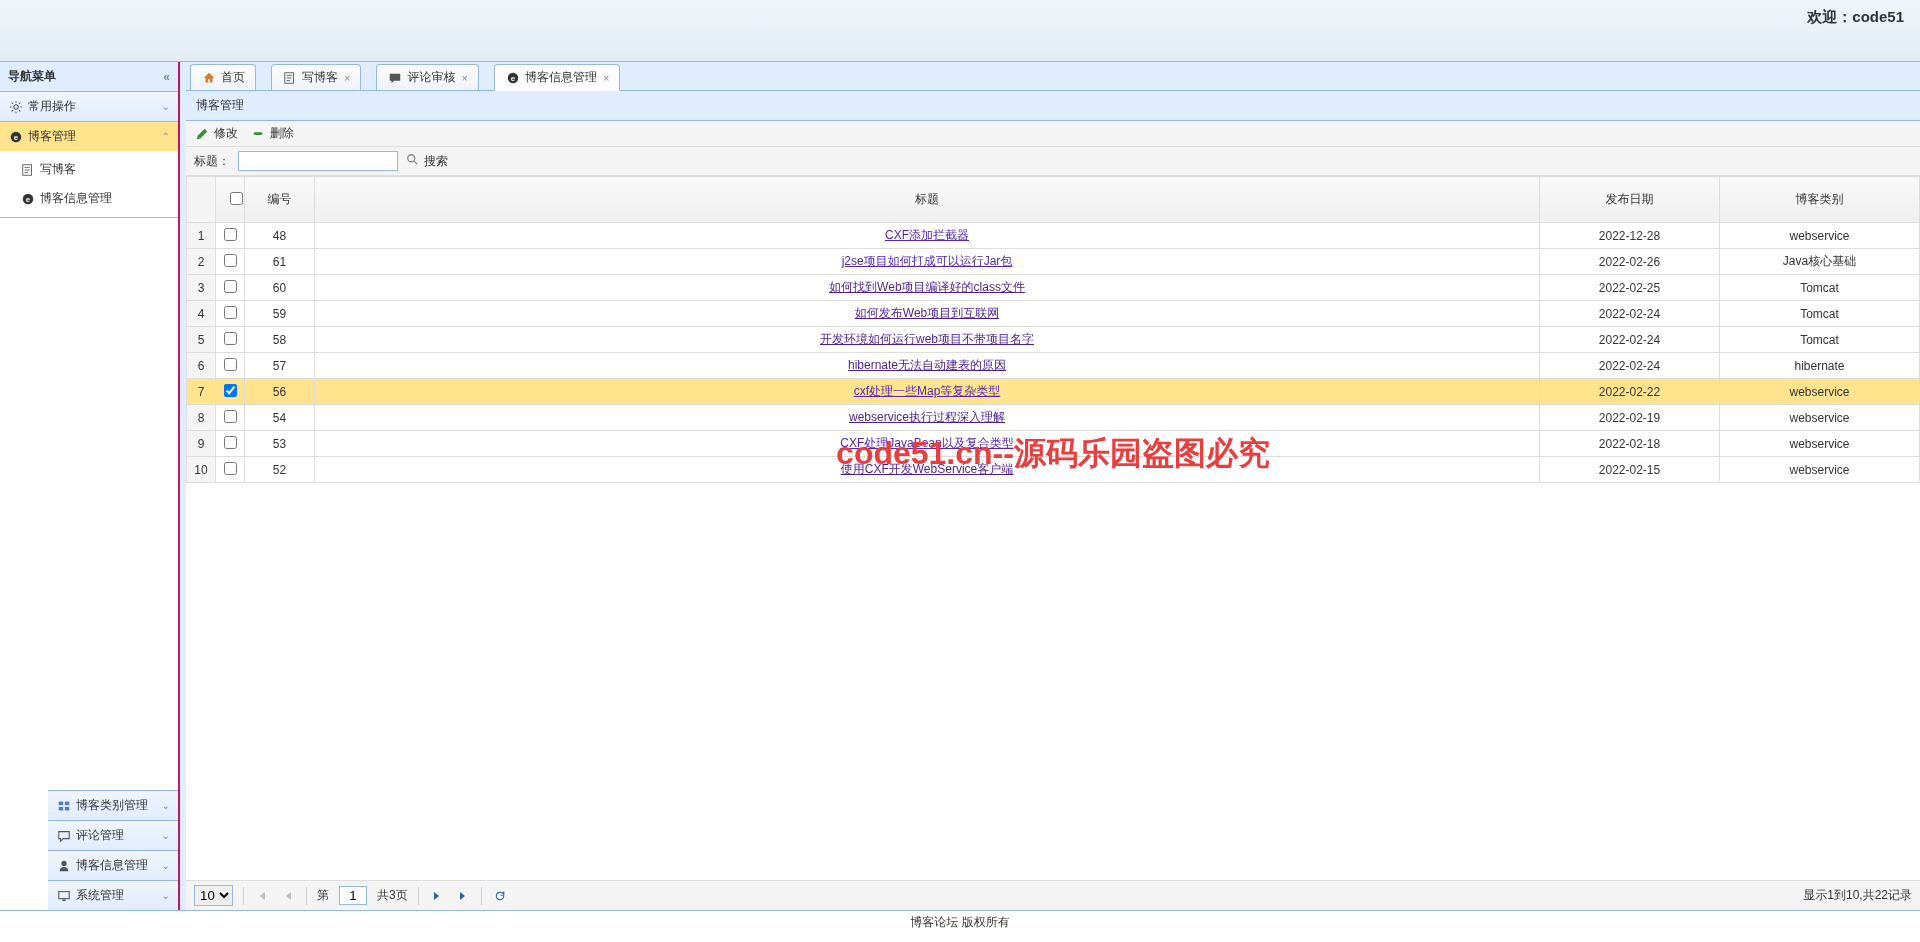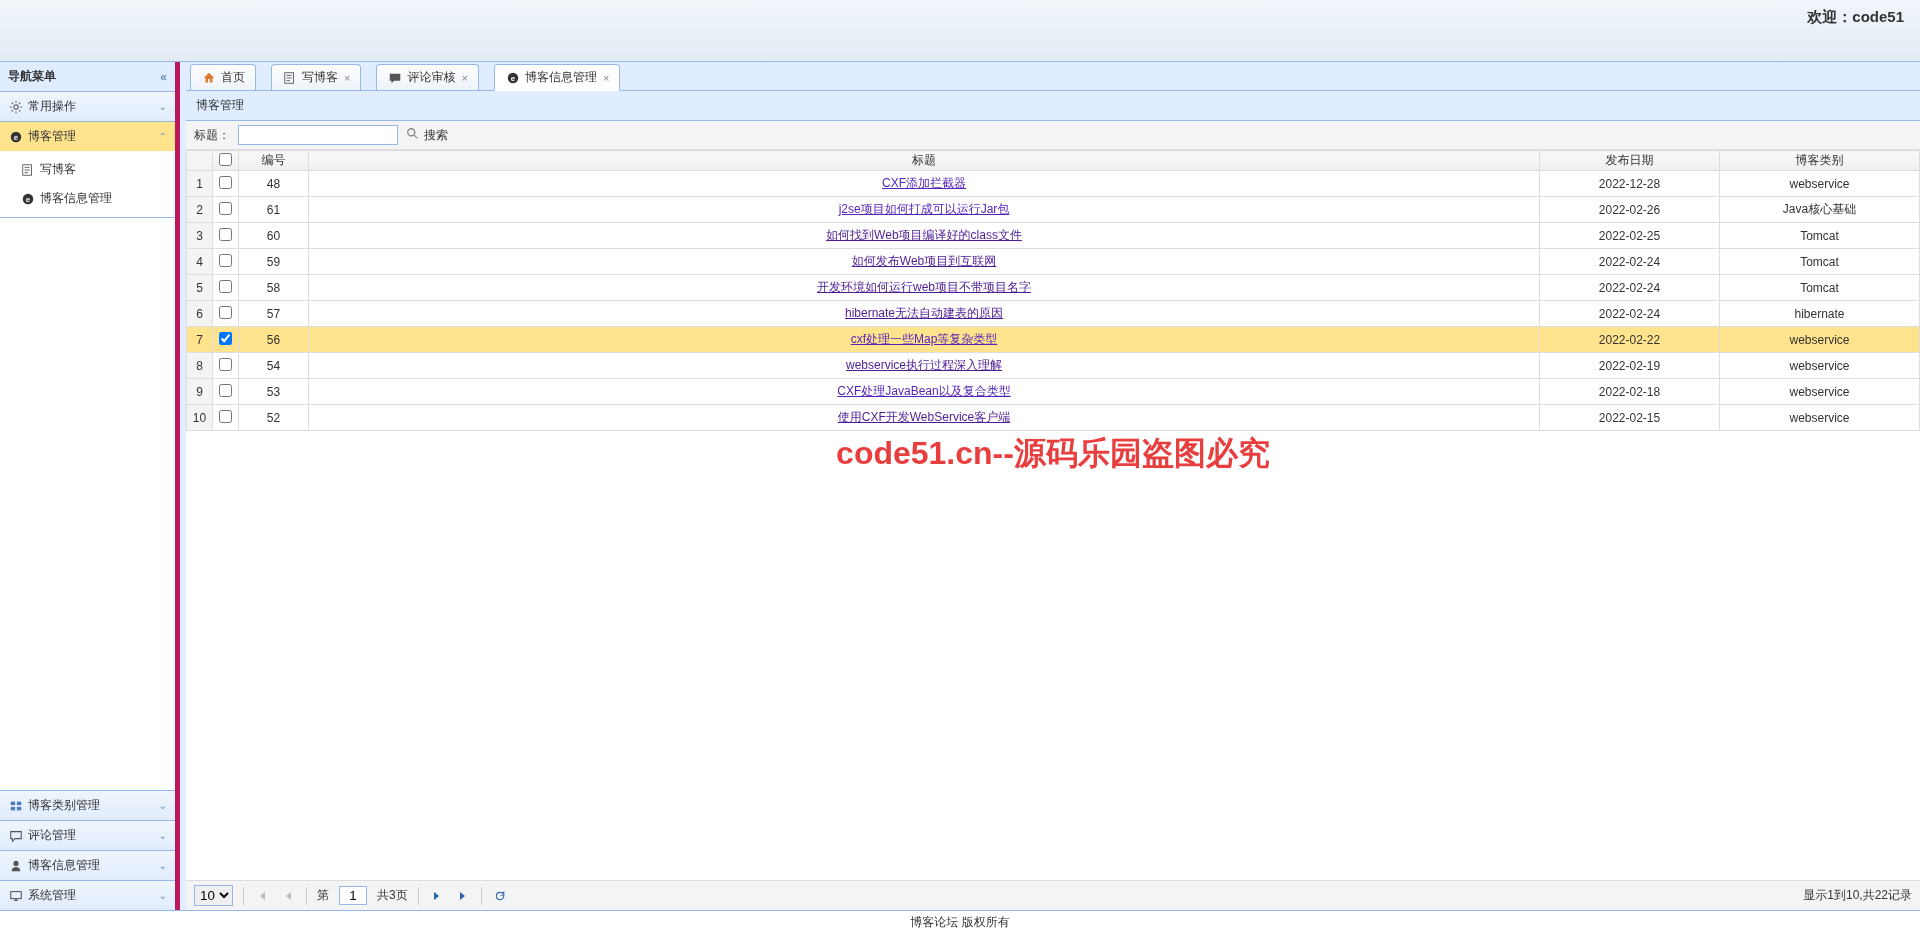--- a/index.html
+++ b/index.html
@@ -3,35 +3,35 @@
 <meta charset="utf-8">
 <style>
 * { margin: 0; padding: 0; box-sizing: border-box; }
 body { font-family: "Microsoft YaHei", Arial, sans-serif; font-size: 12px; color: #333; background: #fff; overflow: hidden; }
 
 .header { height: 62px; background: linear-gradient(to bottom, #f0f5fa, #e3ecf5); border-bottom: 1px solid #95b8e7; display: flex; justify-content: flex-end; align-items: flex-start; padding: 8px 16px; }
 .welcome { font-size: 15px; font-weight: bold; }
 
 .layout { display: flex; height: calc(100vh - 94px); }
 
-.sidebar { width: 180px; border-right: 5px solid #be185d; background: #fff; display: flex; flex-direction: column; }
+.sidebar { width: 180px; border-right: 2px solid #be185d; background: #fff; display: flex; flex-direction: column; }
 .nav-title { background: #e0ecff; border-bottom: 1px solid #95b8e7; padding: 6px 8px; font-weight: bold; display: flex; justify-content: space-between; align-items: center; font-size: 12px; }
 .nav-title .collapse-icon { color: #6b8db5; cursor: pointer; }
 
 .accordion-panel { border-bottom: 1px solid #95b8e7; }
 .accordion-header { background: linear-gradient(to bottom, #f0f5fa, #e0ecff); padding: 6px 8px; display: flex; align-items: center; cursor: pointer; font-size: 12px; }
 .accordion-header.active { background: #ffe48d; }
 .accordion-header .panel-icon { width: 16px; height: 16px; margin-right: 4px; display: inline-flex; align-items: center; justify-content: center; }
 .accordion-header .expand-icon { margin-left: auto; color: #6b8db5; font-size: 10px; }
 .accordion-body { padding: 4px 0; }
 .nav-item { padding: 6px 8px 6px 20px; display: flex; align-items: center; cursor: pointer; font-size: 12px; }
 .nav-item .item-icon { width: 16px; height: 16px; margin-right: 4px; display: inline-flex; align-items: center; justify-content: center; }
 
 .sidebar-spacer { flex: 1; }
-.bottom-panels .accordion-header { border-top: 1px solid #95b8e7; }
+.bottom-panels .accordion-header { border-top: 1px solid #95b8e7; margin-left: 48px; }
 
 .main { flex: 1; display: flex; flex-direction: column; border-left: 6px solid #e0ecff; position: relative; }
 
 .tabs { background: #e0ecff; display: flex; border-bottom: 1px solid #95b8e7; padding: 2px 4px 0; }
 .tab { background: linear-gradient(to bottom, #fdfdfd, #eef3fa); border: 1px solid #95b8e7; border-bottom: none; border-radius: 4px 4px 0 0; padding: 4px 10px; margin-right: 15px; display: flex; align-items: center; cursor: pointer; font-size: 12px; }
 .tab.active { background: #fff; border-bottom: 1px solid #fff; margin-bottom: -1px; }
 .tab .tab-icon { width: 16px; height: 16px; margin-right: 4px; display: inline-flex; align-items: center; justify-content: center; }
 .tab .close-x { margin-left: 6px; color: #888; font-size: 11px; }
 
 .panel-title { background: #e0ecff; border-bottom: 1px solid #95b8e7; padding: 6px 10px; font-size: 12px; }
@@ -39,21 +39,21 @@
 .toolbar { background: #f4f4f4; border-bottom: 1px solid #ddd; padding: 4px 8px; display: flex; align-items: center; gap: 12px; }
 .toolbar-btn { display: flex; align-items: center; gap: 4px; cursor: pointer; font-size: 12px; }
 .toolbar-btn .btn-icon { width: 16px; height: 16px; display: inline-flex; align-items: center; justify-content: center; }
 
 .search-bar { background: #f4f4f4; border-bottom: 1px solid #ddd; padding: 4px 8px; display: flex; align-items: center; gap: 8px; font-size: 12px; }
 .search-bar input { border: 1px solid #95b8e7; padding: 2px 4px; width: 160px; height: 20px; }
 .search-btn { display: flex; align-items: center; gap: 4px; cursor: pointer; }
 
 .grid { flex: 1; overflow: auto; }
 .grid-table { width: 100%; border-collapse: collapse; table-layout: fixed; }
-.grid-table th { background: linear-gradient(to bottom, #f9f9f9, #efefef); border: 1px solid #ddd; padding: 1px; font-weight: normal; font-size: 12px; text-align: center; }
+.grid-table th { background: linear-gradient(to bottom, #f9f9f9, #efefef); border: 1px solid #ddd; padding: 14px; font-weight: normal; font-size: 12px; text-align: center; }
 .grid-table td { border: 1px solid #ddd; padding: 4px; font-size: 12px; text-align: center; }
 .grid-table .row-num { background: #f4f4f4; width: 26px; }
 .grid-table .check-col { width: 26px; }
 .grid-table .id-col { width: 70px; }
 .grid-table .date-col { width: 180px; }
 .grid-table .cat-col { width: 200px; }
 .grid-table tr.selected td { background: #ffe48d; }
 .grid-table a { color: #5524b8; text-decoration: underline; }
 .grid-table a.visited { color: #5524b8; }
 .grid-table a.unvisited { color: #4c1d95; }
@@ -217,20 +217,38 @@
               <text x="8" y="11" text-anchor="middle" fill="#fff" font-size="9" font-weight="bold">e</text>
             </svg>
         </span>
         <span>博客信息管理</span>
         <span class="close-x">×</span>
       </div>
     </div>
 
     <div class="panel-title">博客管理</div>
 
+    <div class="toolbar">
+      <div class="toolbar-btn">
+        <span class="btn-icon">
+          <svg width="14" height="14" viewBox="0 0 16 16">
+              <path d="M11 2l3 3-8 8-4 1 1-4z" fill="#3a8f3a"></path>
+            </svg>
+        </span>
+        <span>修改</span>
+      </div>
+      <div class="toolbar-btn">
+        <span class="btn-icon">
+          <svg width="14" height="14" viewBox="0 0 16 16">
+              <rect x="3" y="6" width="10" height="3" rx="1.5" fill="#3a8f3a"></rect>
+            </svg>
+        </span>
+        <span>删除</span>
+      </div>
+    </div>
 
     <div class="search-bar">
       <span>标题：</span>
       <input type="text" value="" style="">
       <div class="search-btn">
         <span>
           <svg width="14" height="14" viewBox="0 0 16 16">
               <circle cx="6" cy="6" r="4" fill="none" stroke="#888" stroke-width="1.5"></circle>
               <path d="M9 9l4 4" stroke="#888" stroke-width="1.5"></path>
             </svg>

